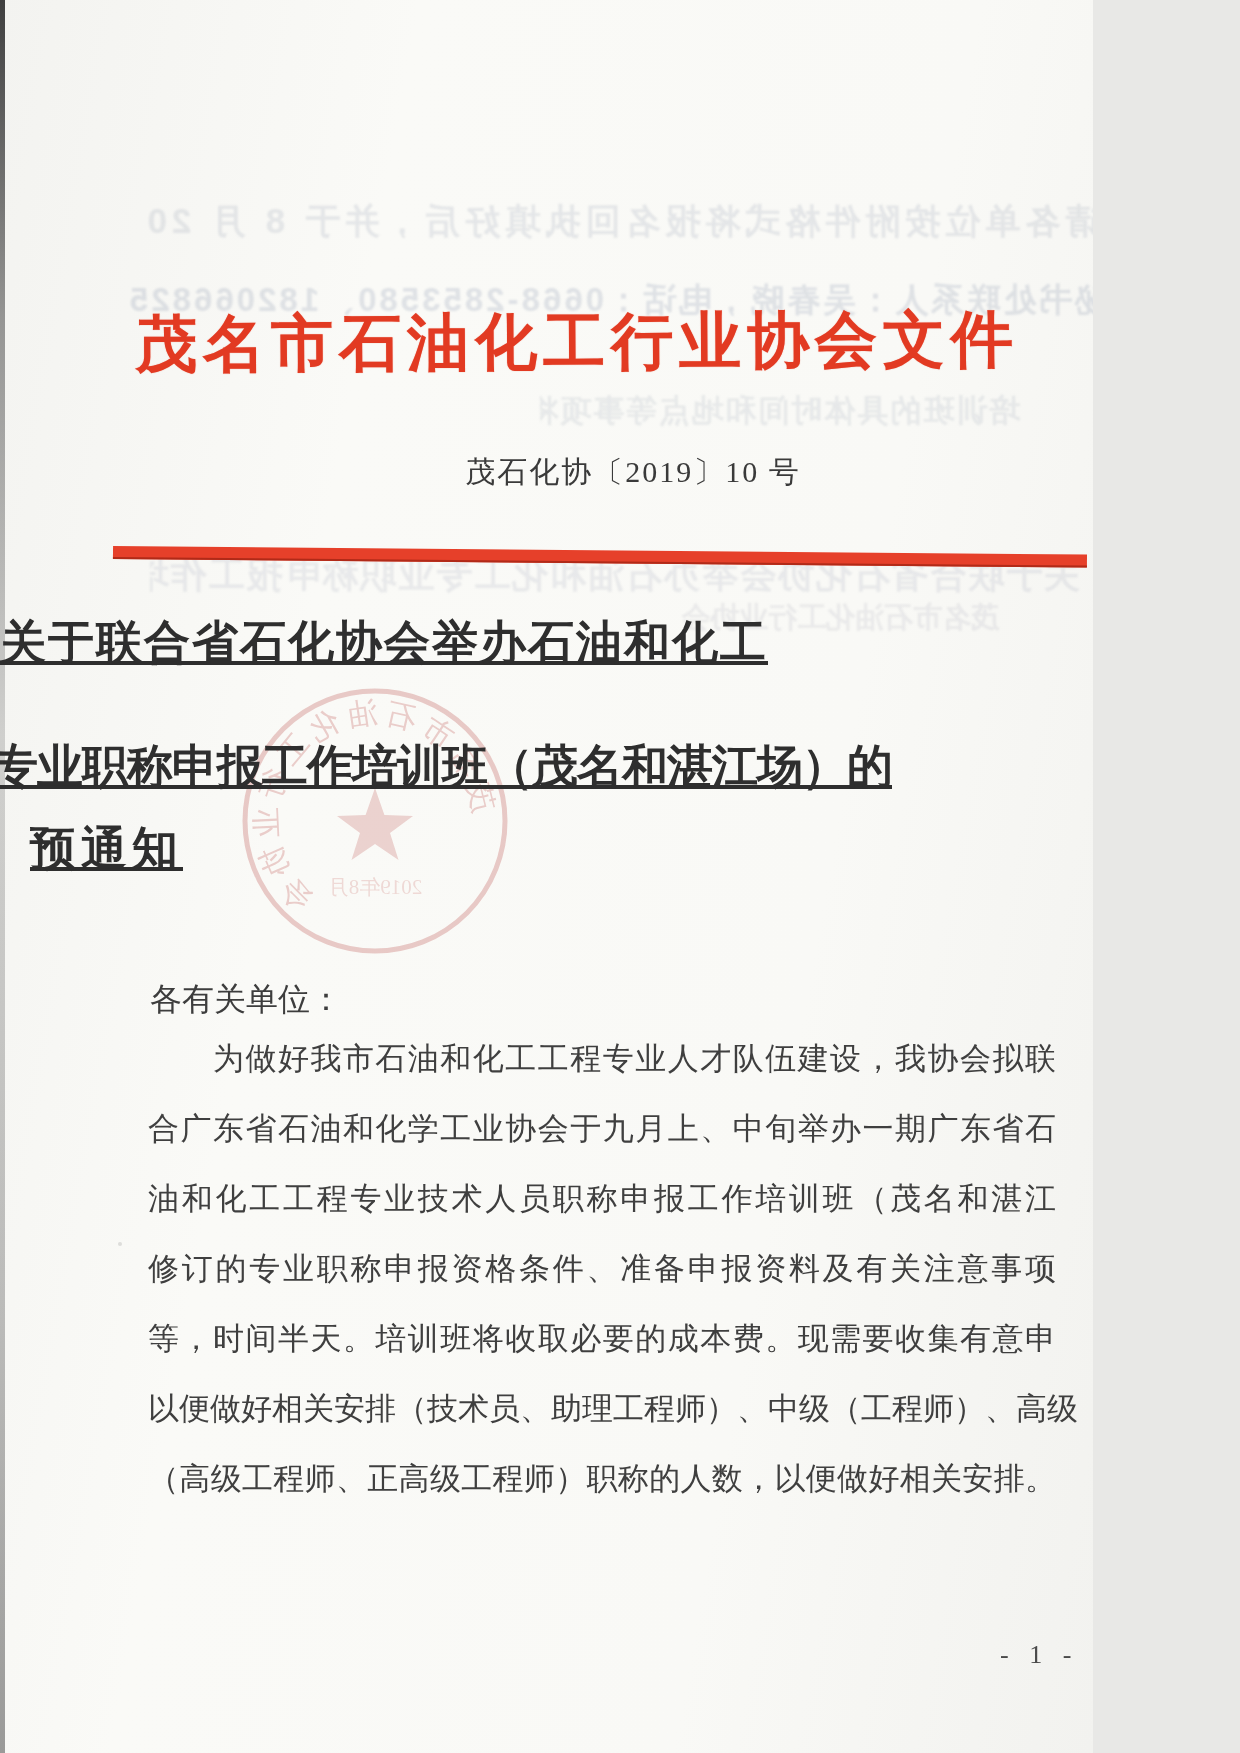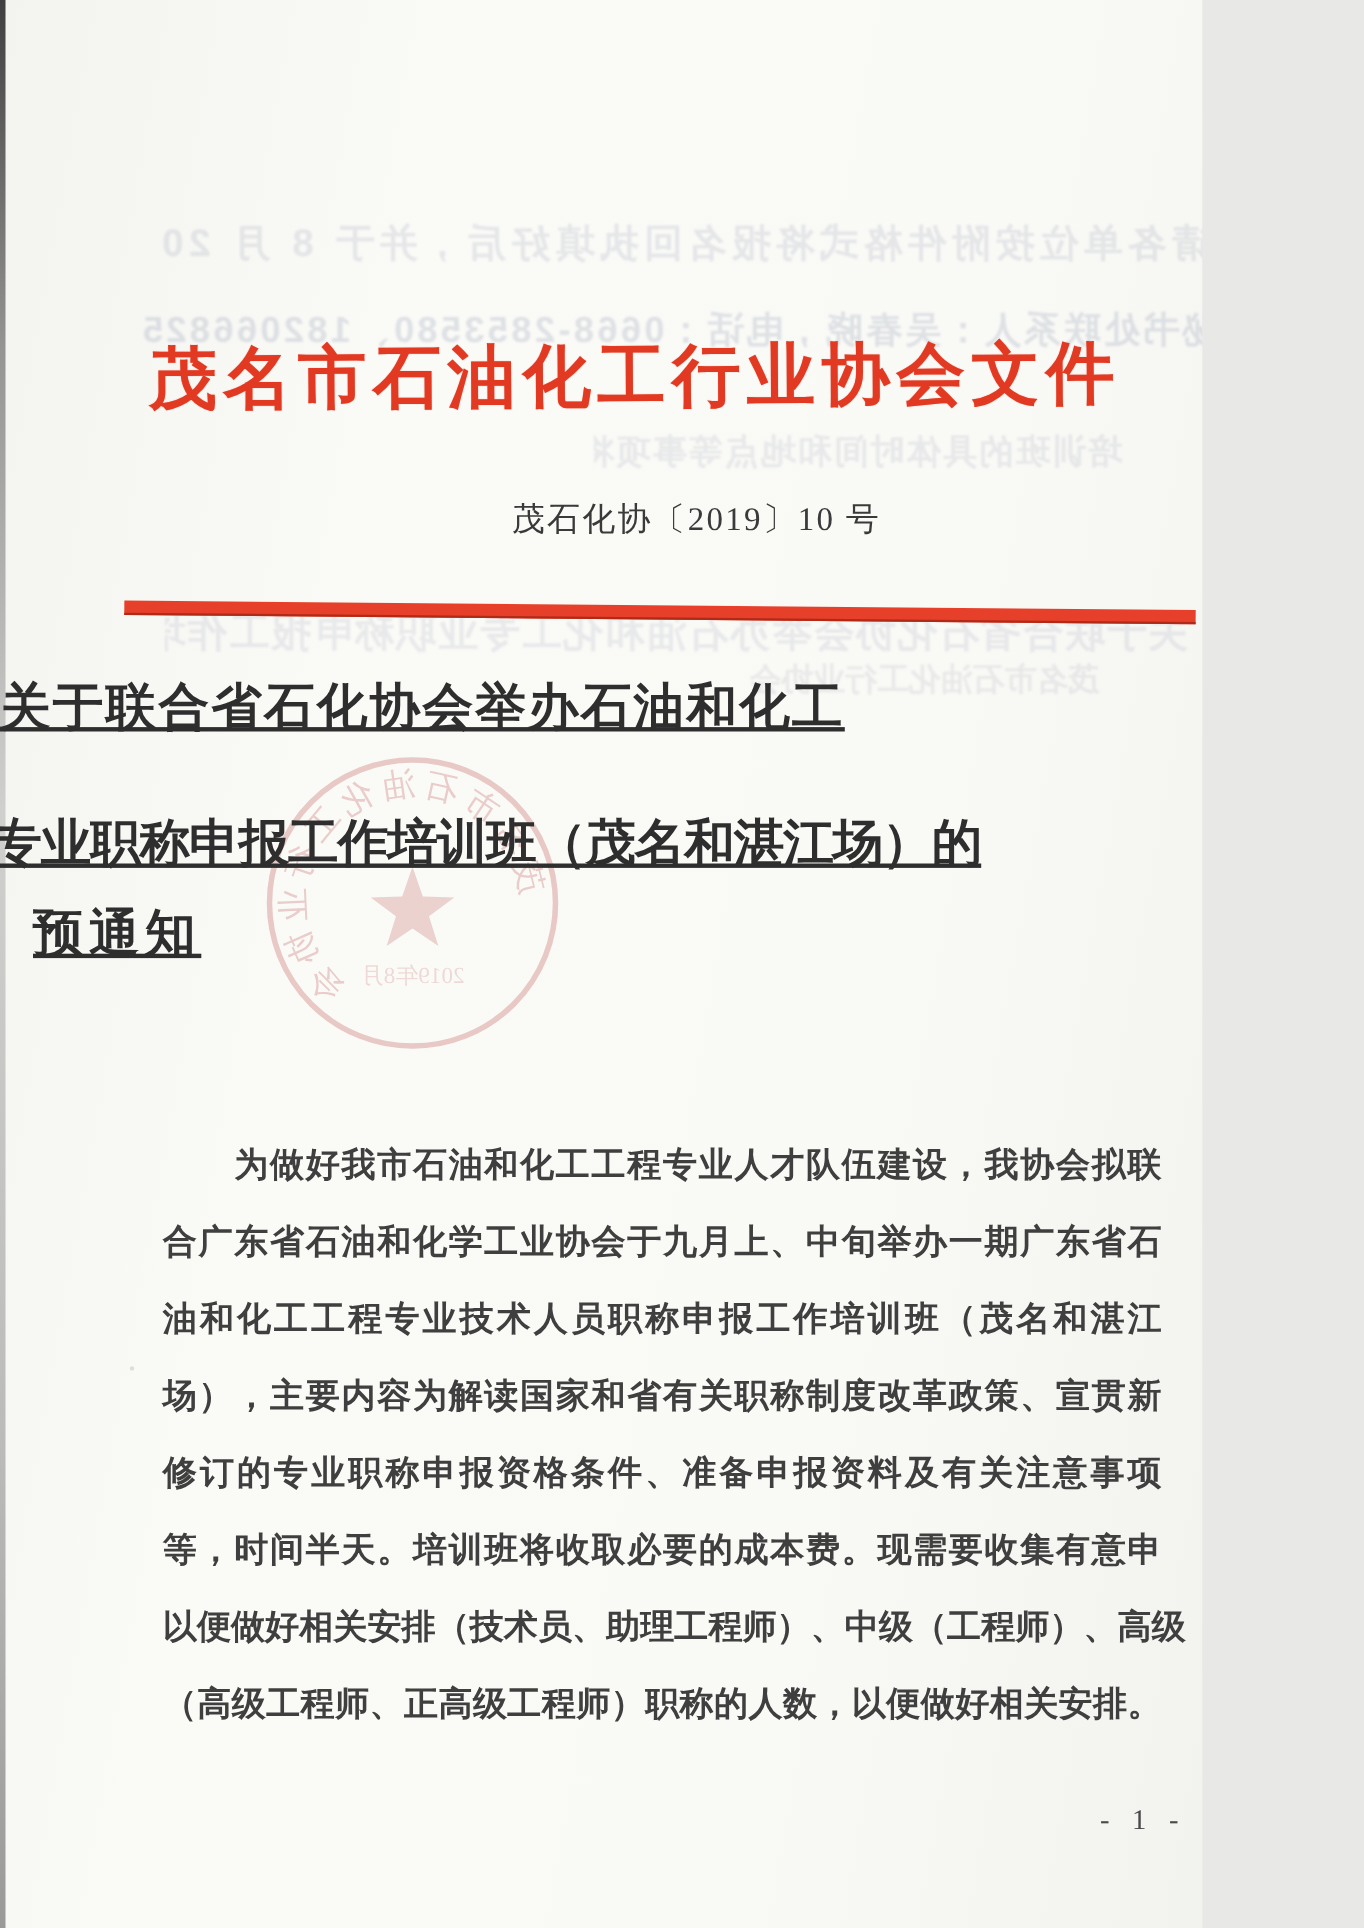--- a/index.html
+++ b/index.html
@@ -86,21 +86,20 @@
   }
 
   
   .salutation{
     position:absolute;top:964px;left:150px;height:70px;line-height:70px;
     font-size:32px;color:#3d3d3d;
   }
   .body-lines{
     position:absolute;top:1024px;left:148px;width:908px;
     color:#3f3f3f;
-    font-weight:bold;
   }
   .body-line{
     height:70px;line-height:70px;font-size:31px;
     text-align:justify;text-align-last:justify;
     white-space:nowrap;
   }
   .page-number{
     position:absolute;top:1640px;left:1000px;
     font-size:26px;letter-spacing:7px;color:#4a4a4a;
   }
@@ -133,25 +132,25 @@
       <textPath href="#sealArc" startOffset="6">茂名市石油化工行业协会</textPath>
     </text>
     <polygon points="145,112 154.4,139 183,140 160,157 168.5,184 145,168 121.5,184 130,157 107,140 135.6,139" fill="rgba(186,74,70,0.27)"></polygon>
     <text x="145" y="218" text-anchor="middle" font-size="21" fill="rgba(186,74,70,0.22)">2019年8月</text>
   </svg>
 
   <div class="doc-title-line t1">关于联合省石化协会举办石油和化工</div>
   <div class="doc-title-line t2">专业职称申报工作培训班（茂名和湛江场）的</div>
   <div class="doc-title-line t3">预通知</div>
 
+  <div class="salutation">各有关单位：</div>
   <div class="body-lines">
     <div class="body-line">　　为做好我市石油和化工工程专业人才队伍建设，我协会拟联</div>
     <div class="body-line">合广东省石油和化学工业协会于九月上、中旬举办一期广东省石</div>
     <div class="body-line">油和化工工程专业技术人员职称申报工作培训班（茂名和湛江</div>
-    <div class="body-line">场），主要内容为解读国家和省有关职称制度改革政策、宣贯新</div>
     <div class="body-line">修订的专业职称申报资格条件、准备申报资料及有关注意事项</div>
     <div class="body-line">等，时间半天。培训班将收取必要的成本费。现需要收集有意申</div>
     <div class="body-line">以便做好相关安排（技术员、助理工程师）、中级（工程师）、高级</div>
     <div class="body-line">（高级工程师、正高级工程师）职称的人数，以便做好相关安排。</div>
   </div>
 
   <div class="page-number">- 1 -</div>
 
 </div>
 

